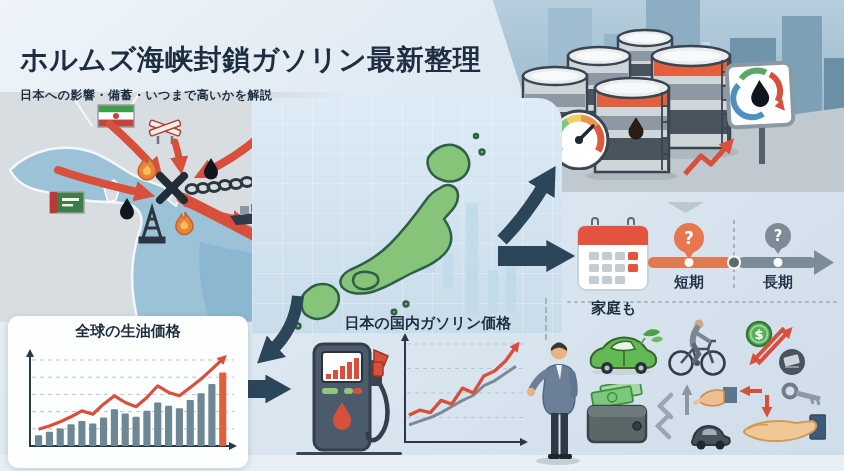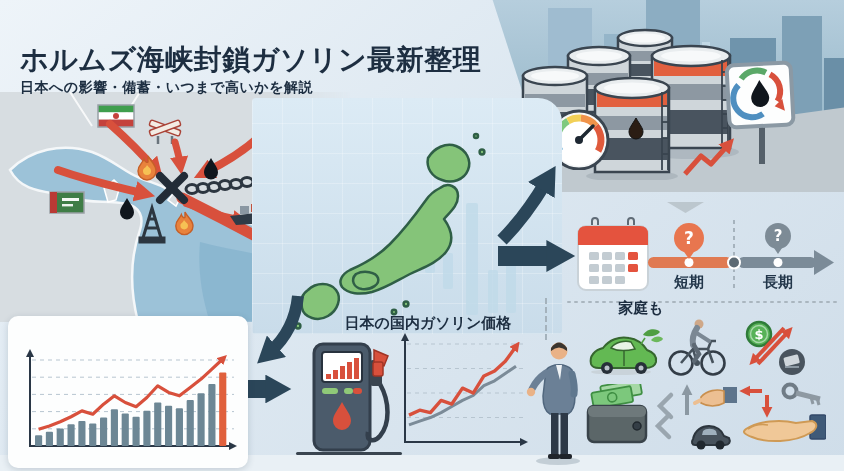--- a/index.html
+++ b/index.html
@@ -1,21 +1,21 @@
 <!DOCTYPE html>
 <html style="--navy: #1d2e41; --accent_red: #d8503c; --timeline_orange: #e07a52; --timeline_gray: #7b8b98; --japan_green: #85c479; --bar_slate: #6d8795; --bar_highlight: #e0603c; --calendar_red: #e4533e; --dark_arrow: #2b4659; --map_water: #9cc2d8; --land_gray: #d7dde1; --money_green: #58b258; --car_green: #63b953; --bg_light: #dce7f0;"><head>
 <meta charset="utf-8">
 <style>
   html,body{margin:0;padding:0;background:#aebfcc;}
   #stage{position:relative;width:844px;height:471px;overflow:hidden;
     font-family:"DejaVu Sans","Liberation Sans",sans-serif;
     background:linear-gradient(140deg,#eef4f9 0%,#dde8f1 45%,#cfdde9 100%);}
   .abs{position:absolute;}
   .title-line1{font-size:28px;font-weight:900;color:var(--navy,#1d2e41);letter-spacing:.5px;line-height:1.25;margin-top:32px;}
-  .title-line2{font-size:14px;font-weight:800;color:var(--navy,#1d2e41);letter-spacing:.5px;margin-top:2px;}
+  .title-line2{font-size:12px;font-weight:800;color:var(--navy,#1d2e41);letter-spacing:.5px;margin-top:10px;}
   .right-scene{left:478px;top:0;width:366px;height:192px;
     clip-path:polygon(4% 0,100% 0,100% 100%,21% 100%);
     background:linear-gradient(180deg,#b6cedd 0%,#9dbccd 55%,#8fb3c9 100%);}
   .floor{position:absolute;left:0;bottom:0;width:100%;height:100%;
     clip-path:polygon(0 82%,100% 56%,100% 100%,0 100%);background:#c0c9cf;}
   .bld{position:absolute;background:#9fbcd0;}
   .panel{left:252px;top:98px;width:310px;height:236px;border-radius:4px 24px 4px 4px;
     background:
       repeating-linear-gradient(90deg,rgba(255,255,255,.25) 0 1px,transparent 1px 30px),
       repeating-linear-gradient(0deg,rgba(255,255,255,.25) 0 1px,transparent 1px 30px),
@@ -345,20 +345,21 @@
       <text x="220" y="45" text-anchor="middle" font-size="15" font-weight="bold" fill="#ffffff">?</text>
     </g>
 
     <text x="131" y="91" text-anchor="middle" font-size="15" font-weight="bold" fill="#22364a">短期</text>
     <text x="220" y="91" text-anchor="middle" font-size="15" font-weight="bold" fill="#22364a">長期</text>
 
     <line x1="10" y1="106" x2="280" y2="106" stroke="#aab6bf" stroke-width="2" stroke-dasharray="2 5" stroke-linecap="round"></line>
   </svg>
 
   <div class="abs card"></div>
+  <div class="abs chart-title" style="left:8px;top:322px;width:240px;">全球の生油価格</div>
   <svg class="abs" style="left:17px;top:346px;" width="222" height="112" viewBox="0 0 222 112">
       <defs>
         <marker id="bm0" viewBox="0 0 10 10" refX="4" refY="5" markerWidth="3" markerHeight="3" orient="auto">
           <path d="M0,0L10,5L0,10z" fill="#d8503c"></path>
         </marker>
       </defs>
       <line x1="15" y1="82.8" x2="217" y2="82.8" stroke="#b7c5d0" stroke-dasharray="4 4" stroke-width="1"></line>
       <line x1="15" y1="65.6" x2="217" y2="65.6" stroke="#b7c5d0" stroke-dasharray="4 4" stroke-width="1"></line>
       <line x1="15" y1="48.4" x2="217" y2="48.4" stroke="#b7c5d0" stroke-dasharray="4 4" stroke-width="1"></line>
       <line x1="15" y1="31.200000000000003" x2="217" y2="31.200000000000003" stroke="#b7c5d0" stroke-dasharray="4 4" stroke-width="1"></line>
@@ -441,21 +442,21 @@
     <circle cx="5" cy="56" r="4.2" fill="#e9b287"></circle>
     <path d="M46,38 C48,46 49,52 48,58" fill="none" stroke="#60788f" stroke-width="7" stroke-linecap="round"></path>
     <rect x="25" y="77" width="7.5" height="42" fill="#2d3947"></rect>
     <rect x="34.5" y="77" width="7.5" height="42" fill="#2d3947"></rect>
     <rect x="22" y="118" width="12" height="5" rx="2" fill="#1f242b"></rect>
     <rect x="33" y="118" width="13" height="5" rx="2" fill="#1f242b"></rect>
   </svg>
 
   <div class="abs vdash"></div>
 
-  <div class="abs hdr" style="left:591px;top:299px;width:100px;">家庭も</div>
+  <div class="abs hdr" style="left:564px;top:299px;width:100px;">家庭も</div>
 
   <svg class="abs" style="left:583px;top:326px;" width="80" height="50" viewBox="0 0 80 50">
     <ellipse cx="38" cy="46" rx="30" ry="3" fill="#c9d3da"></ellipse>
     <path d="M8,38 C6,30 12,24 20,22 C26,14 36,10 46,12 C54,13 60,18 64,24 C70,26 74,30 73,36
              C72,40 68,42 62,42 L16,42 C11,42 9,41 8,38 z" fill="#63b953" stroke="#36672f" stroke-width="2"></path>
     <path d="M28,22 C32,16 42,14 48,16 L52,23 C44,25 34,25 28,22 z" fill="#e8f3e6" stroke="#36672f" stroke-width="1.5"></path>
     <line x1="41" y1="24" x2="41" y2="40" stroke="#36672f" stroke-width="1.5"></line>
     <circle cx="24" cy="42" r="6" fill="#273039"></circle>
       <circle cx="24" cy="42" r="2.5" fill="#b9c2c9"></circle>
     <circle cx="58" cy="42" r="6" fill="#273039"></circle>

